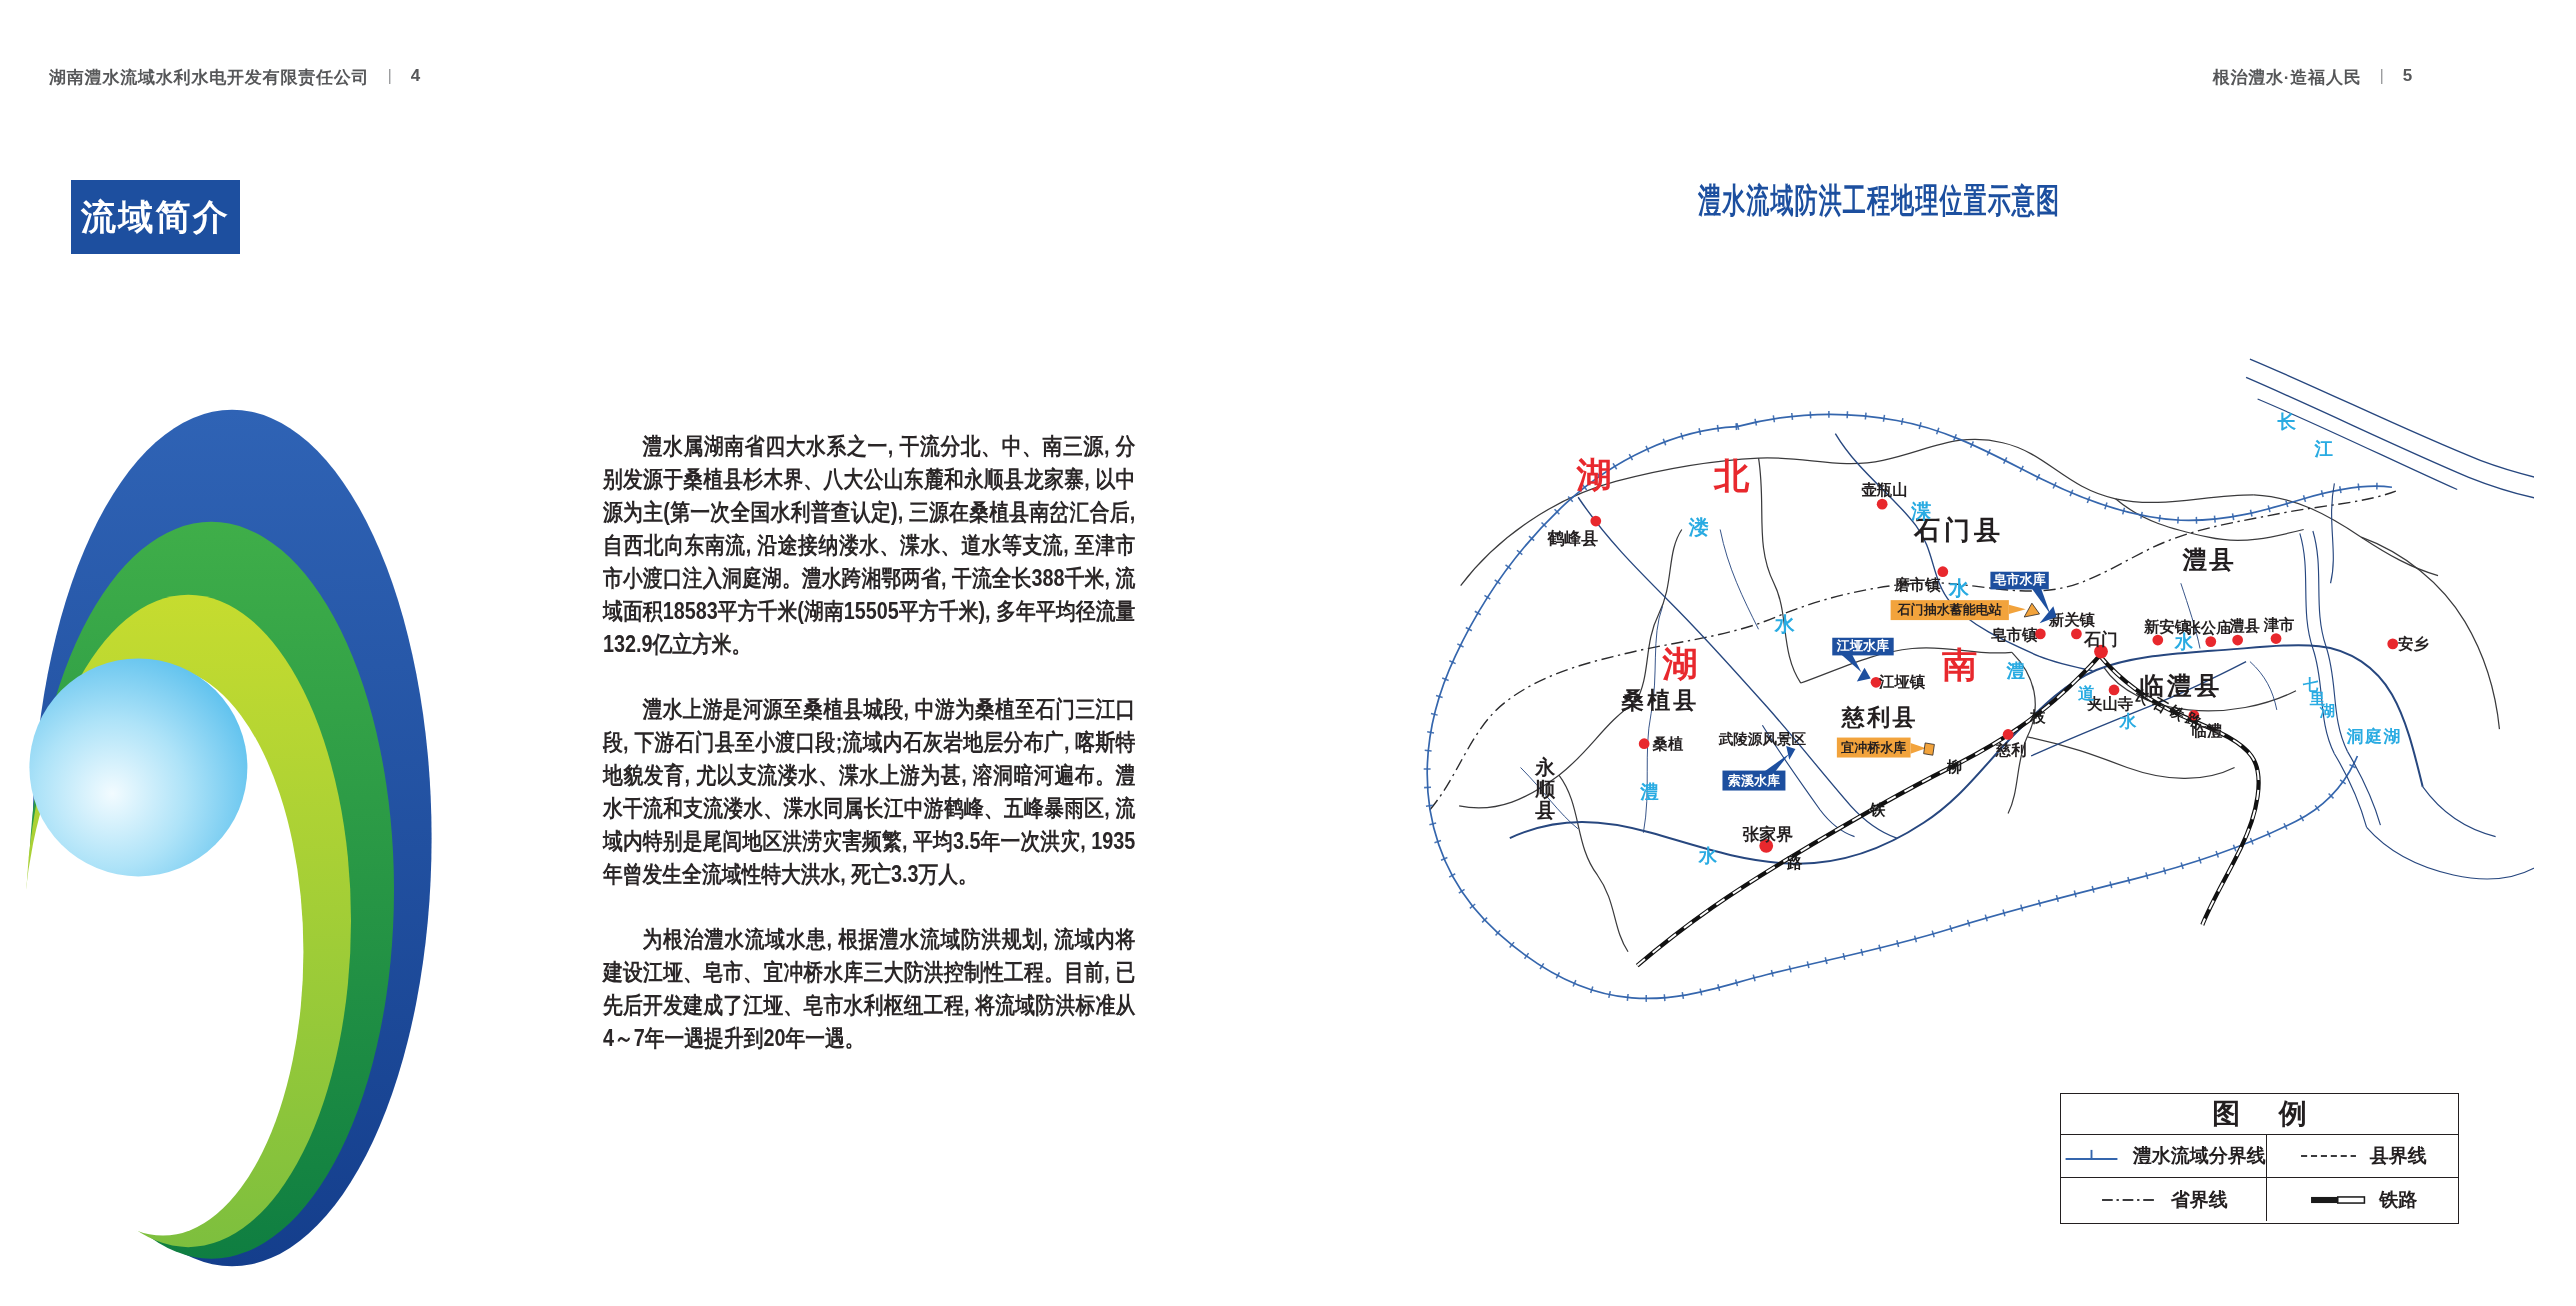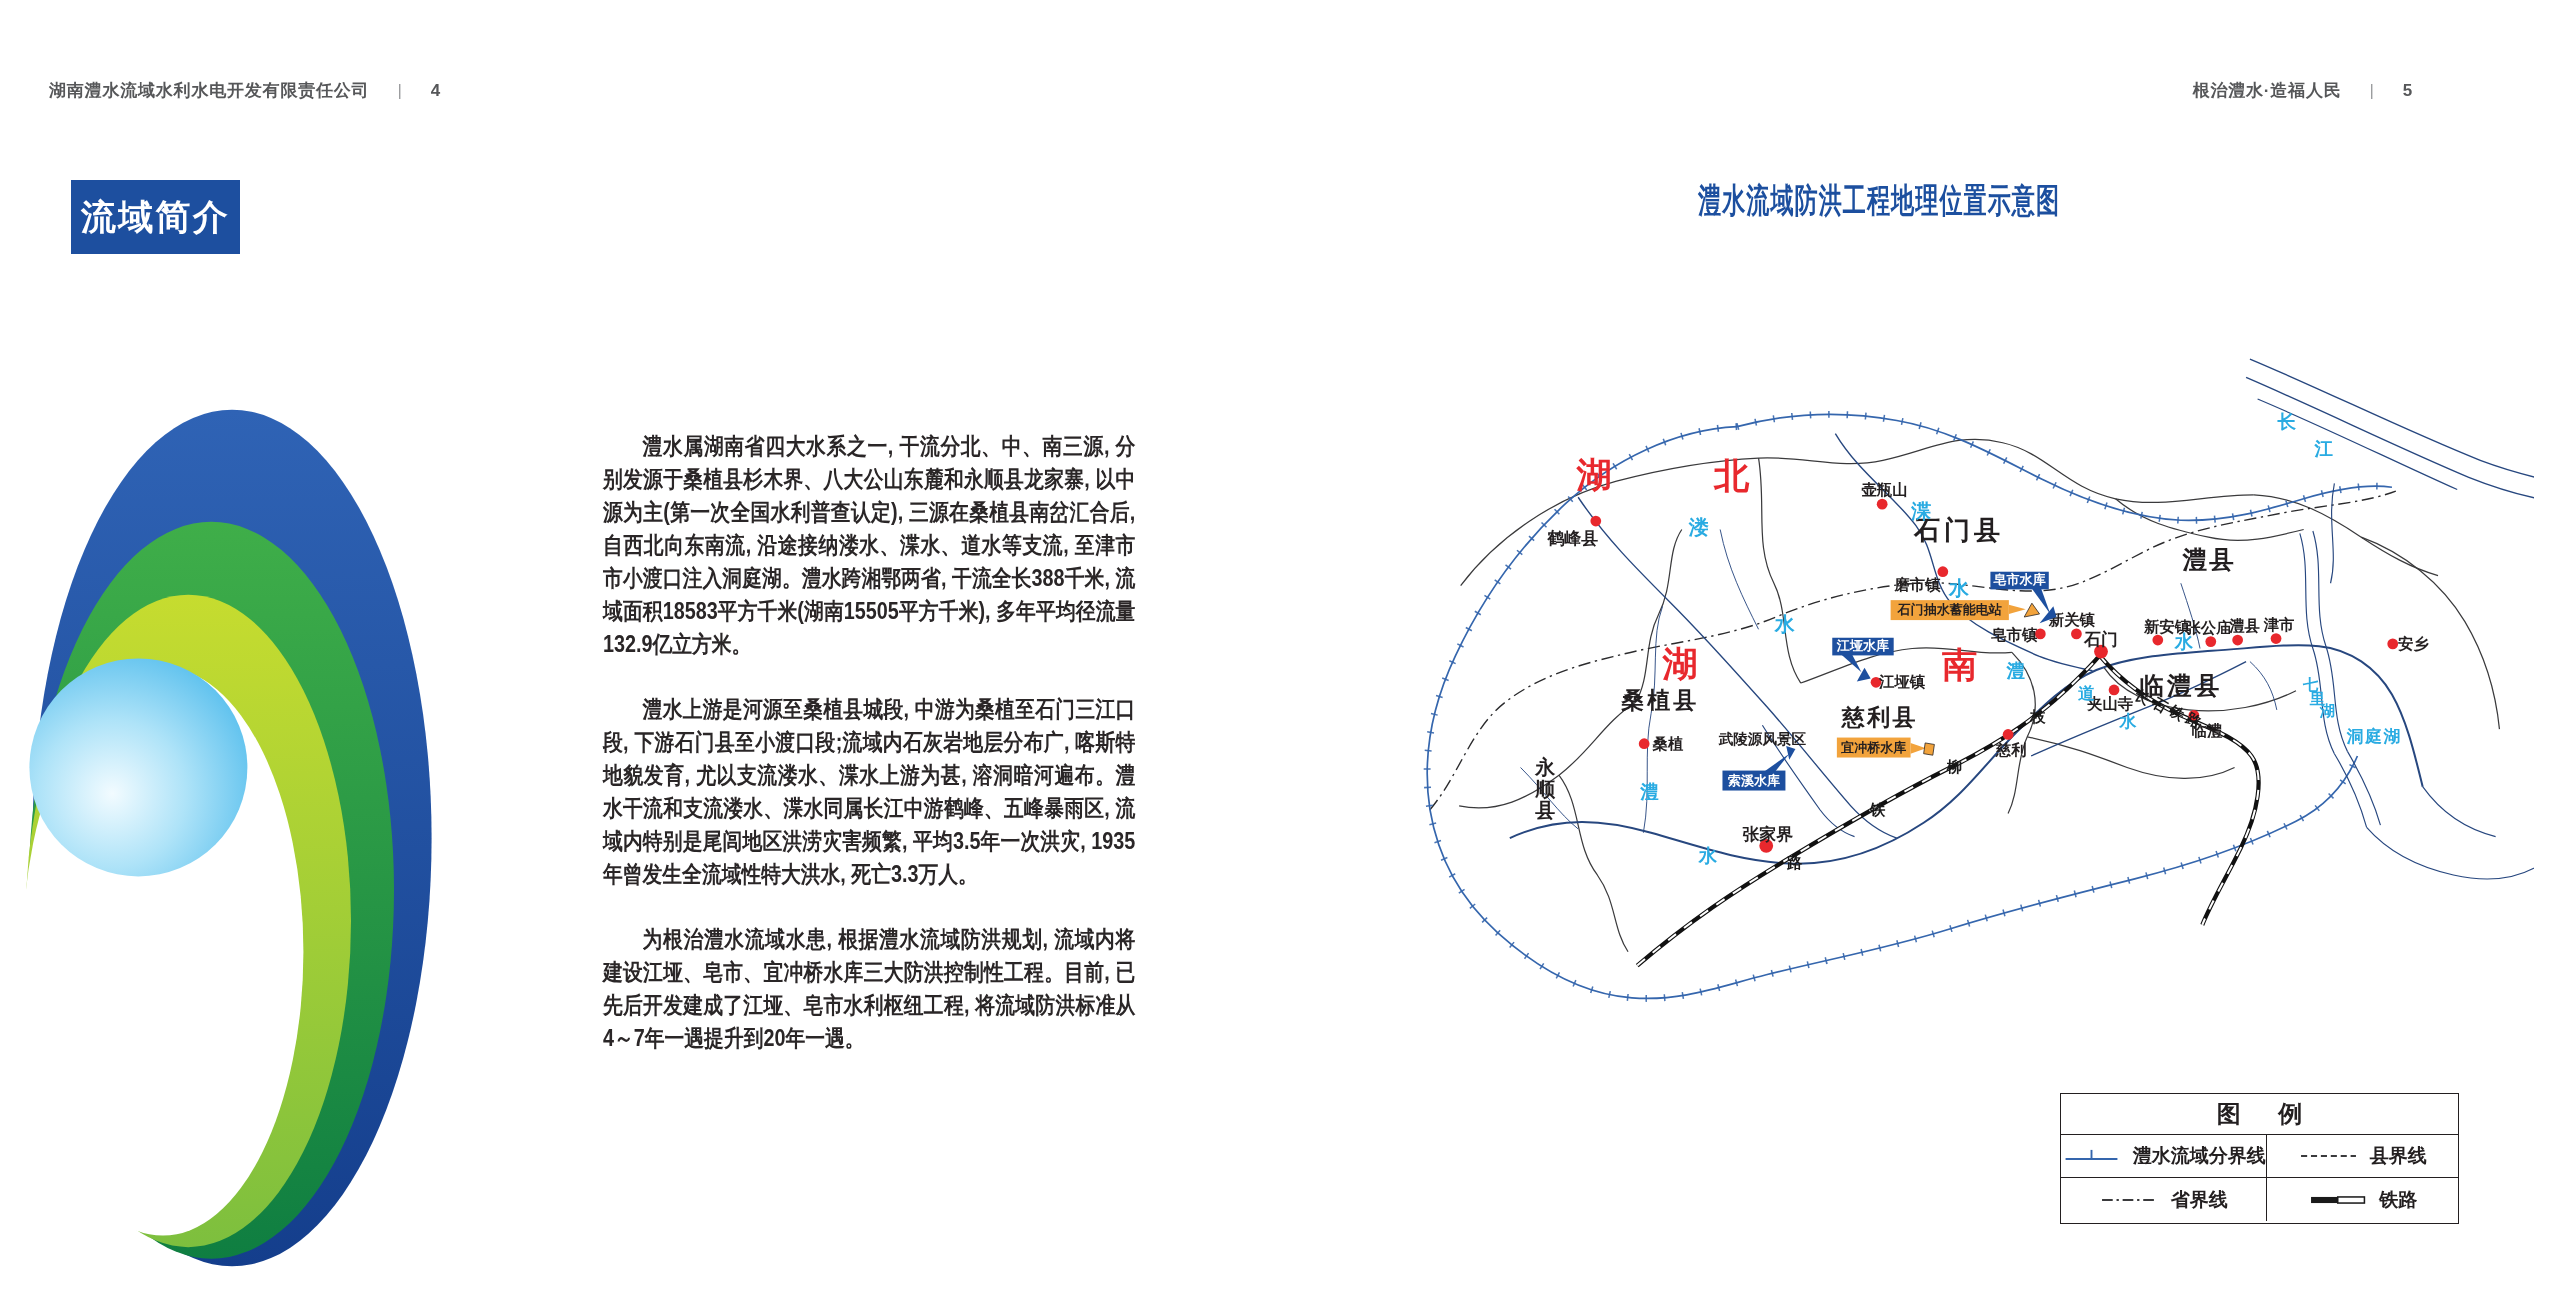--- a/index.html
+++ b/index.html
@@ -1,20 +1,20 @@
 <!DOCTYPE html>
 <html style="font-size:12.3px"><head>
 <meta charset="utf-8">
 <style>
   html,body{margin:0;padding:0;background:#ffffff;}
   .page{position:relative;width:2576px;height:1306px;background:#ffffff;overflow:hidden;
         font-family:"Liberation Sans","DejaVu Sans",sans-serif;color:#231f20;}
 
   
-  .hdr{position:absolute;top:79px;display:flex;align-items:center;gap:28px;
+  .hdr{position:absolute;top:66px;display:flex;align-items:flex-start;gap:18px;
        font-size:17px;font-weight:bold;color:#565759;letter-spacing:0.8px;}
   .hdr-left{left:49px;}
   .hdr-right{right:163px;}
   .hdr .div{color:#9b9c9e;font-weight:normal;}
 
   
   .section-title{position:absolute;left:71px;top:180px;width:169px;height:74px;
        background:#1d4f9f;color:#ffffff;font-size:35px;font-weight:bold;
        display:flex;align-items:center;justify-content:center;letter-spacing:2.3px;}
   .bodytext{position:absolute;left:603px;top:430px;width:619px;
@@ -37,21 +37,21 @@
   .river-ch{fill:#29abe2;font-size:26px;}
   .rail-ch{fill:#1a1a1a;font-size:20px;}
   .co-blue-t{fill:#ffffff;font-size:17px;}
   .co-orange-t{fill:#231f20;font-size:17px;}
   .scenic{fill:#231f20;font-size:19px;}
 
   
   .legend{position:absolute;left:2060px;top:1093px;width:399px;height:131px;
        border:1.5px solid #231f20;background:#fff;box-sizing:border-box;}
   .legend-title{height:40px;border-bottom:1.5px solid #231f20;display:flex;
-       align-items:center;justify-content:center;font-size:24px;font-weight:bold;
+       align-items:center;justify-content:center;font-size:28px;font-weight:bold;
        letter-spacing:15.4px;text-indent:15.4px;}
   .legend-grid{display:grid;grid-template-columns:206px 1fr;grid-template-rows:1fr 1fr;
        height:86px;}
   .lcell{display:flex;align-items:center;justify-content:center;gap:10.7px;
        font-size:19px;font-weight:bold;box-sizing:border-box;}
   .lcell.c1{border-right:1.5px solid #231f20;}
   .lcell.r1{border-bottom:1.5px solid #231f20;}
 </style>
 </head>
 <body>

